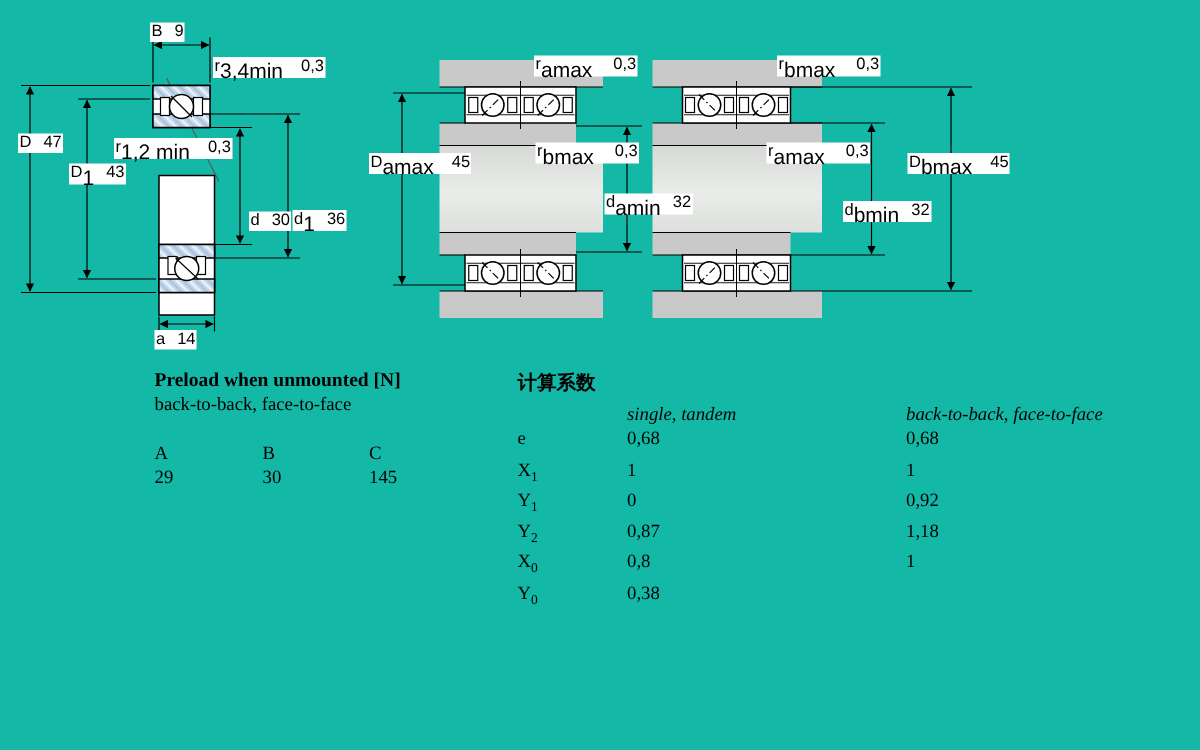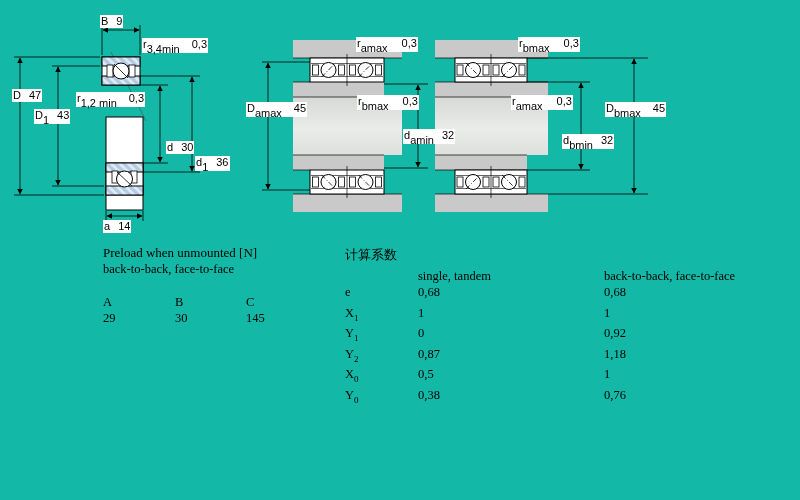--- a/index.html
+++ b/index.html
@@ -1,29 +1,29 @@
 <!DOCTYPE html>
 <html><head>
 <meta charset="utf-8">
 <style>
   html,body{margin:0;padding:0;background:#fff;}
   .canvas{position:relative;width:800px;height:500px;background:#14b8a6;overflow:hidden;
           font-family:"Liberation Sans",sans-serif;}
   svg.art{position:absolute;left:0;top:0;}
   .lbl{position:absolute;font:11px "Liberation Sans",sans-serif;color:#000;
        white-space:nowrap;background:#fff;padding:0 1px;line-height:13px;}
-  .lbl sub{font-size:11px;line-height:1;position:relative;top:2px;}
+  .lbl sub{font-size:14px;line-height:1;position:relative;top:2px;}
   .g8{margin-left:8px;} .g12{margin-left:12px;} .g14{margin-left:14px;}
   .tbl{position:absolute;font-family:"Liberation Serif",serif;font-size:12.5px;color:#000;}
-  .tbl .ttl{font-weight:normal;font-size:13px;line-height:15px;}
+  .tbl .ttl{font-weight:bold;font-size:13px;line-height:15px;}
   .tbl .sub{line-height:15px;margin-top:2px;}
   .pgrid{display:grid;grid-template-columns:72px 71px 60px;}
   .pgrid.hdr{margin-top:17px;}
   .pgrid span{line-height:16px;}
-  .fhead{display:grid;grid-template-columns:73px 186px auto;margin-top:7px;}
+  .fhead{display:grid;grid-template-columns:73px 186px auto;margin-top:7px;font-style:italic;}
   .frow{display:grid;grid-template-columns:73px 186px auto;line-height:16px;}
   .frow sub,.flbl sub{font-size:9px;}
 </style>
 </head>
 <body>
 
 <div class="canvas">
 
 <svg class="art" width="800" height="500" viewBox="0 0 800 500">
   <defs>
@@ -191,24 +191,24 @@
           <line x1="548" y1="194" x2="648" y2="194"></line>
       <line x1="581" y1="83" x2="581" y2="169" marker-start="url(#arr)" marker-end="url(#arr)"></line>
       <line x1="634" y1="59" x2="634" y2="193" marker-start="url(#arr)" marker-end="url(#arr)"></line>
     </g>
   </g>
 </svg>
 
 <div class="lbl" style="left:100px;top:15px"><span>B</span><span class="g8">9</span></div>
 <div class="lbl" style="left:142px;top:38px"><span><span>r</span><sub>3,4min</sub></span><span class="g12">0,3</span></div>
 <div class="lbl" style="left:12px;top:89px"><span>D</span><span class="g8">47</span></div>
-<div class="lbl" style="left:34px;top:109px"><span><span>D</span><sub>1</sub></span><span class="g8">43</span></div>
+<div class="lbl" style="left:46px;top:109px"><span><span>D</span><sub>1</sub></span><span class="g8">43</span></div>
 <div class="lbl" style="left:76px;top:92px"><span><span>r</span><sub>1,2 min</sub></span><span class="g12">0,3</span></div>
 <div class="lbl" style="left:166px;top:141px"><span>d</span><span class="g8">30</span></div>
-<div class="lbl" style="left:195px;top:156px"><span><span>d</span><sub>1</sub></span><span class="g8">36</span></div>
+<div class="lbl" style="left:195px;top:140px"><span><span>d</span><sub>1</sub></span><span class="g8">36</span></div>
 <div class="lbl" style="left:103px;top:220px"><span>a</span><span class="g8">14</span></div>
 
 <div class="lbl" style="left:356px;top:37px"><span><span>r</span><sub>amax</sub></span><span class="g14">0,3</span></div>
 <div class="lbl" style="left:246px;top:102px"><span><span>D</span><sub>amax</sub></span><span class="g12">45</span></div>
 <div class="lbl" style="left:357px;top:95px"><span><span>r</span><sub>bmax</sub></span><span class="g14">0,3</span></div>
 <div class="lbl" style="left:403px;top:129px"><span><span>d</span><sub>amin</sub></span><span class="g8">32</span></div>
 
 <div class="lbl" style="left:518px;top:37px"><span><span>r</span><sub>bmax</sub></span><span class="g14">0,3</span></div>
 <div class="lbl" style="left:511px;top:95px"><span><span>r</span><sub>amax</sub></span><span class="g14">0,3</span></div>
 <div class="lbl" style="left:605px;top:102px"><span><span>D</span><sub>bmax</sub></span><span class="g12">45</span></div>
@@ -251,23 +251,22 @@
         <span>0</span>
         <span>0,92</span>
       </div>
   <div class="frow">
         <span class="flbl"><span>Y</span><sub>2</sub></span>
         <span>0,87</span>
         <span>1,18</span>
       </div>
   <div class="frow">
         <span class="flbl"><span>X</span><sub>0</sub></span>
-        <span>0,5</span>
+        <span>0,8</span>
         <span>1</span>
       </div>
   <div class="frow">
         <span class="flbl"><span>Y</span><sub>0</sub></span>
         <span>0,38</span>
-        <span>0,76</span>
       </div>
 </div>
 
 </div>
 
 </body></html>

